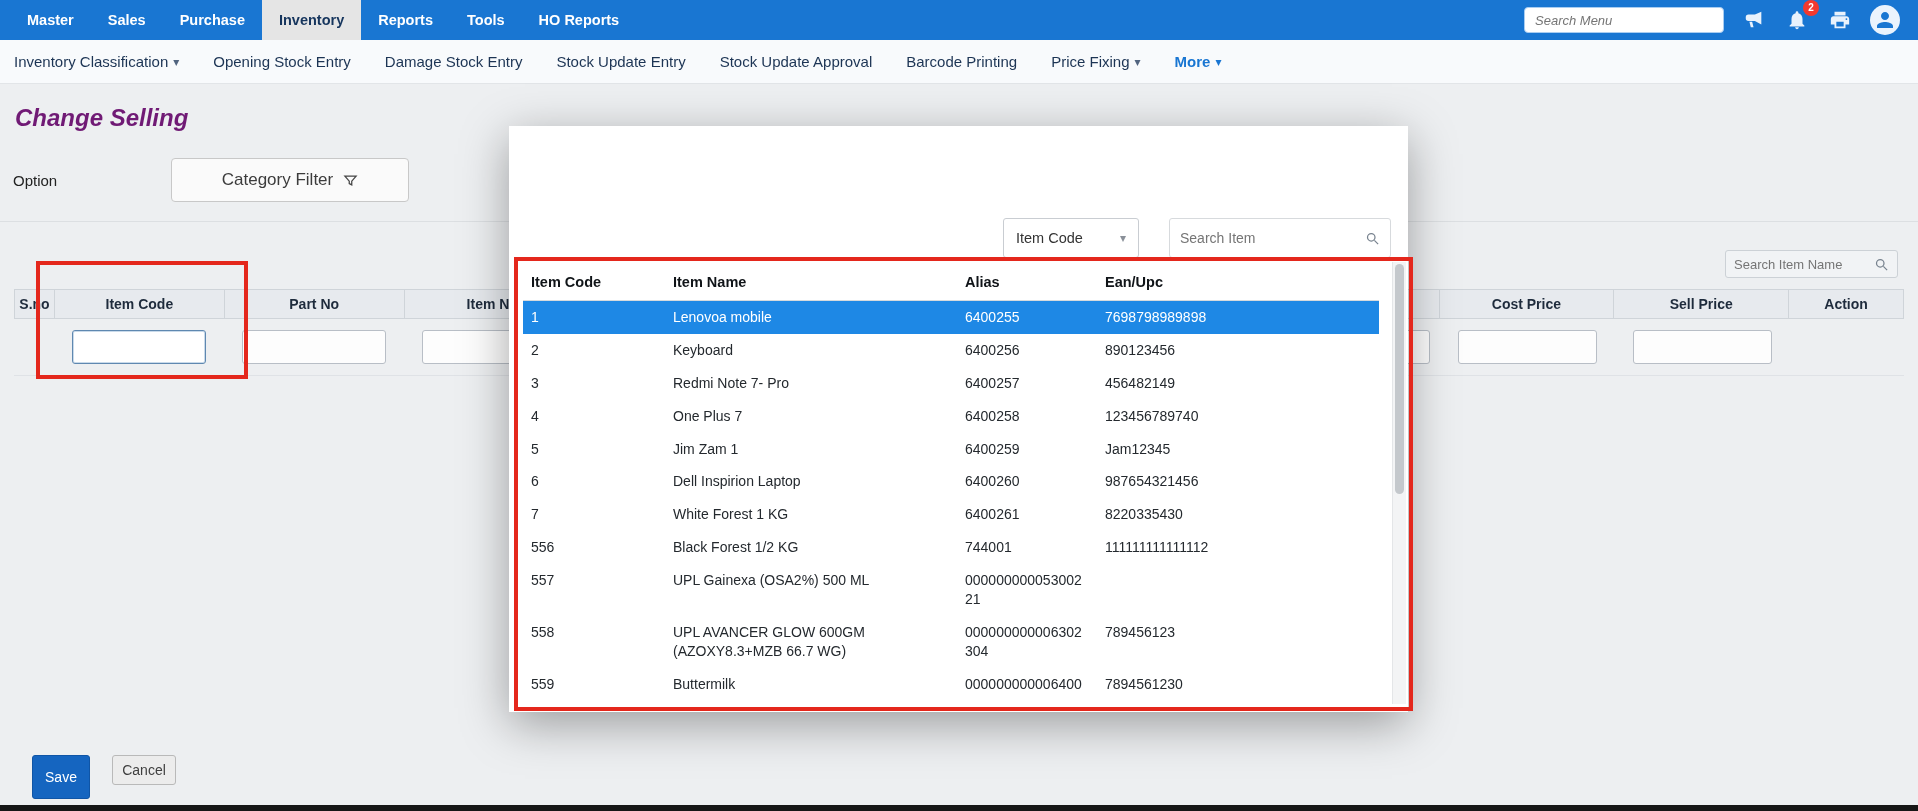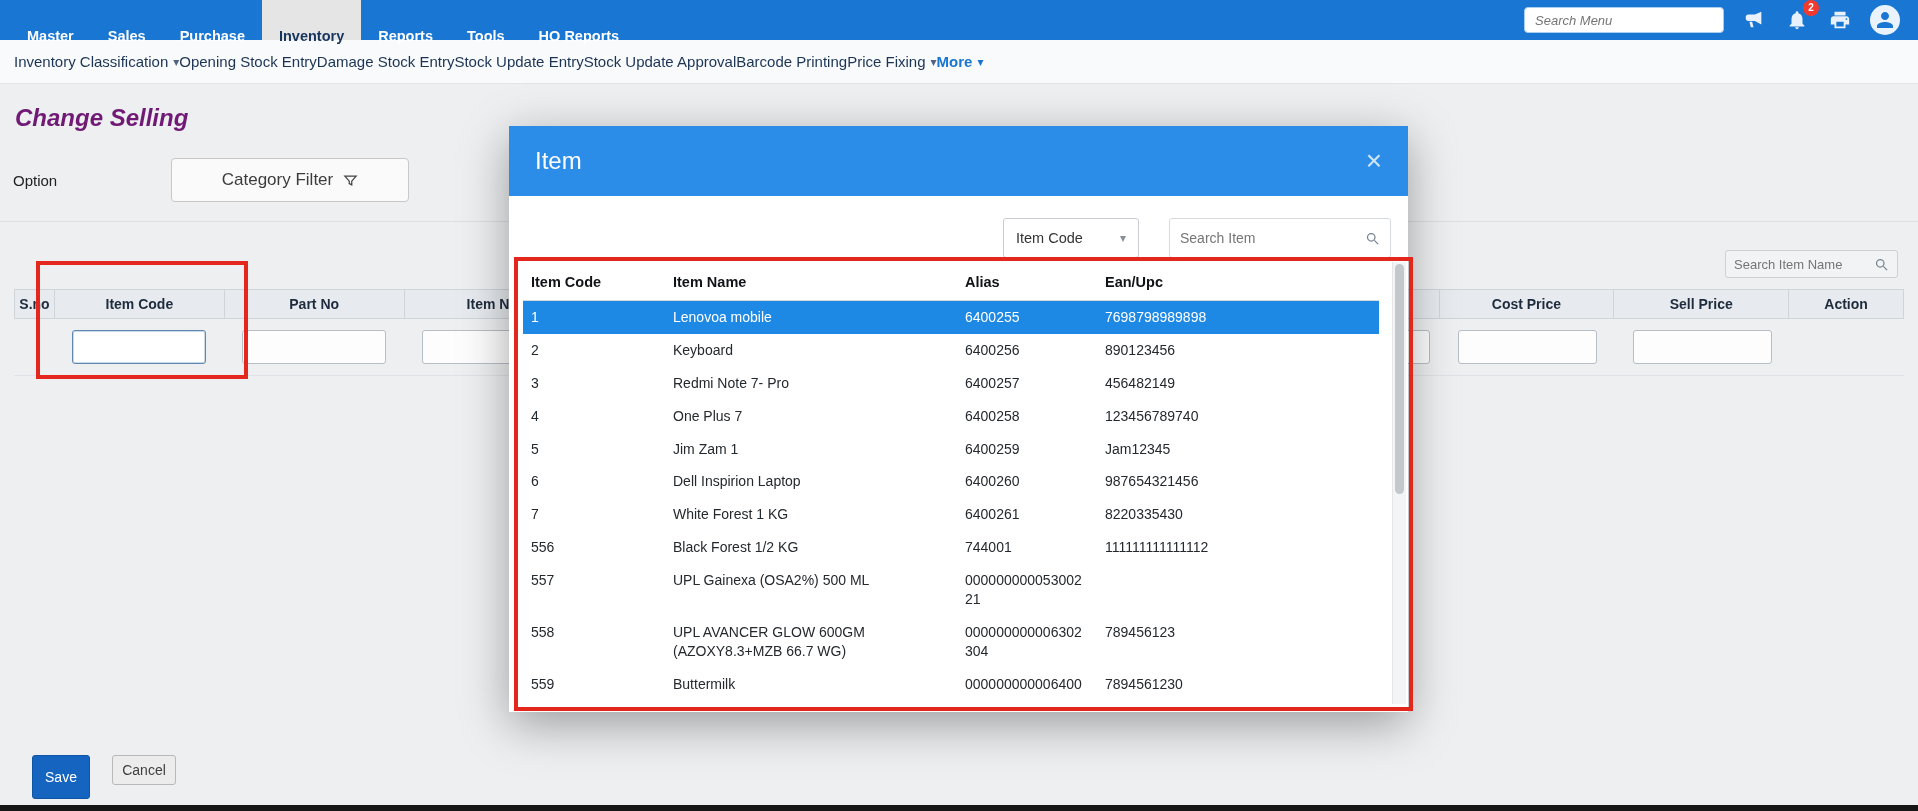--- a/index.html
+++ b/index.html
@@ -2,40 +2,40 @@
 <html><head>
 <meta charset="utf-8">
 <style>
   * { margin:0; padding:0; box-sizing:border-box; }
   body { background:#ffffff; font-family:"Liberation Sans","DejaVu Sans",sans-serif; }
   .screen { position:relative; width:1918px; height:811px; background:#edeff1; overflow:hidden; }
 
   
   .topnav { position:absolute; top:0; left:0; right:0; height:40px; background:#1976d2;
             display:flex; align-items:center; padding-left:10px; z-index:10; }
-  .nav-item { color:#fff; font-size:14.5px; font-weight:bold; padding:16px 17px; height:40px;
+  .nav-item { color:#fff; font-size:14.5px; font-weight:bold; padding:0 17px; height:40px;
               line-height:40px; cursor:pointer; white-space:nowrap; }
   .nav-item.active { background:#e5e5e5; color:#16355d; }
   .topnav-right { margin-left:auto; display:flex; align-items:center; gap:17px; padding-right:18px; }
   .search-menu { width:200px; height:26px; border:1px solid #a9cdf1; border-radius:4px;
                  padding:0 10px; font-size:13px; color:#333; outline:none;
                  font-family:inherit; background:#fff;font-style:italic; }
   .icon-btn { position:relative; width:26px; height:26px; display:flex; align-items:center;
               justify-content:center; cursor:pointer; }
   .icon-btn svg { width:22px; height:22px; fill:#e9f2fc; }
   .badge { position:absolute; top:-7px; right:-9px; background:#f3392e; color:#fff; font-size:10px;
            min-width:16px; height:16px; line-height:16px; border-radius:8px; text-align:center;
            font-weight:bold; padding:0 2px; }
   .avatar { width:30px; height:30px; border-radius:50%; background:#eaf3fd; display:flex;
             align-items:center; justify-content:center; cursor:pointer; overflow:hidden; }
   .avatar svg { width:24px; height:24px; fill:#1976d2; }
 
   
   .subnav { position:absolute; top:40px; left:0; right:0; height:44px; background:#f8fafc;
-            border-bottom:1px solid #e2e5e8; display:flex; align-items:center; 
+            border-bottom:1px solid #e2e5e8; display:flex; align-items:center; gap:34px;
             padding-left:14px; font-size:15px; color:#1c3454; z-index:9; }
   .subnav-item { cursor:pointer; font-weight:500; display:flex; align-items:center; gap:5px;
                  white-space:nowrap; }
   .subnav-item .caret { font-size:12px; color:#51647f; }
   .subnav-item.highlight { color:#1976d2; font-weight:bold; }
   .subnav-item.highlight .caret { color:#1976d2; }
 
   
   .page-title { position:absolute; left:15px; top:104px; font-size:24px; font-weight:bold; color:#701a75;font-style:italic; }
   .option-label { position:absolute; left:13px; top:172px; font-size:15px; color:#222; }
@@ -234,24 +234,20 @@
       </div>
     <div class="gr-cell w-cost">
         <input class="grid-input" type="text" style="">
       </div>
     <div class="gr-cell w-sell">
         <input class="grid-input" type="text" style="">
       </div>
   </div>
 
   <div class="modal">
-    <div class="modal-header">
-      <span class="modal-title">Item</span>
-      <span class="modal-close">×</span>
-    </div>
 
     <div class="modal-dropdown">
       <span>Item Code</span>
       <span class="caret">▾</span>
     </div>
     <div class="modal-search">
       <input type="text" placeholder="Search Item" style="">
       <svg class="mag-icon" viewBox="0 0 24 24">
         <circle cx="10" cy="10" r="6"></circle>
           <line x1="15" y1="15" x2="21" y2="21"></line>

